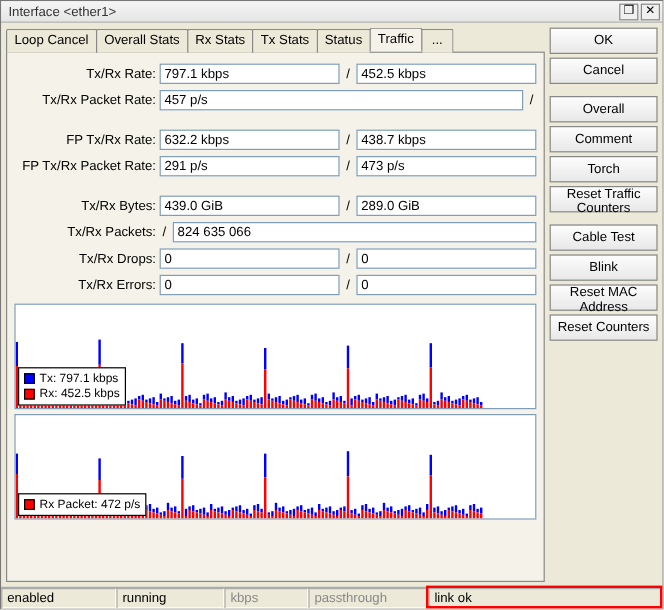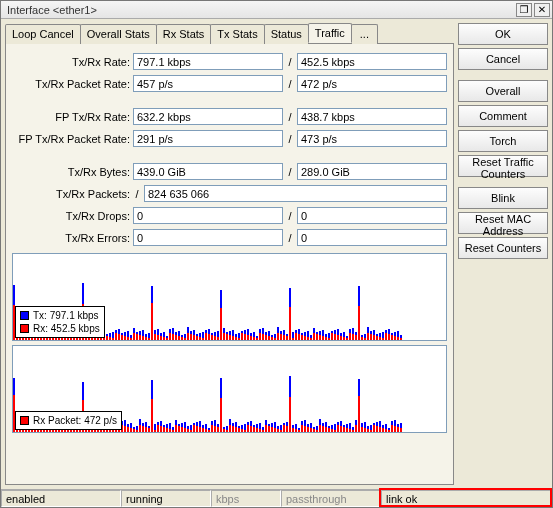--- a/index.html
+++ b/index.html
@@ -197,21 +197,20 @@
             <span class="field-label">Tx/Rx Rate:</span>
             <input class="field-input" readonly="" value="797.1 kbps" style="">
             <span class="slash">/</span>
             <input class="field-input" readonly="" value="452.5 kbps" style="">
           </div>
 
           <div class="field-row">
             <span class="field-label">Tx/Rx Packet Rate:</span>
             <input class="field-input" readonly="" value="457 p/s" style="">
             <span class="slash">/</span>
-            <input class="field-input" readonly="" value="472 p/s" style="">
           </div>
 
           <div class="spacer"></div>
 
           <div class="field-row">
             <span class="field-label">FP Tx/Rx Rate:</span>
             <input class="field-input" readonly="" value="632.2 kbps" style="">
             <span class="slash">/</span>
             <input class="field-input" readonly="" value="438.7 kbps" style="">
           </div>
@@ -1324,28 +1323,29 @@
 
     <div class="right">
       <button class="btn">OK</button>
       <button class="btn">Cancel</button>
       <div style="height:4px"></div>
       <button class="btn">Overall</button>
       <button class="btn">Comment</button>
       <button class="btn">Torch</button>
       <button class="btn">Reset Traffic Counters</button>
       <div style="height:4px"></div>
+      <button class="btn">Cable Test</button>
       <button class="btn">Blink</button>
       <button class="btn">Reset MAC Address</button>
       <button class="btn">Reset Counters</button>
     </div>
   </div>
 
   <div class="statusbar" style="position:relative">
-    <div class="status-cell" style="width:120px">enabled</div>
+    <div class="status-cell" style="width:96px">enabled</div>
     <div class="status-cell" style="width:90px">running</div>
     <div class="status-cell dim" style="width:70px">kbps</div>
     <div class="status-cell dim" style="width:100px">passthrough</div>
     <div class="status-cell" style="flex:1;position:relative">
       <span>link ok</span>
       <div class="highlight-box" style="left:-3px;right:-1px;top:-3px;bottom:-1px"></div>
     </div>
   </div>
 </div>
 

